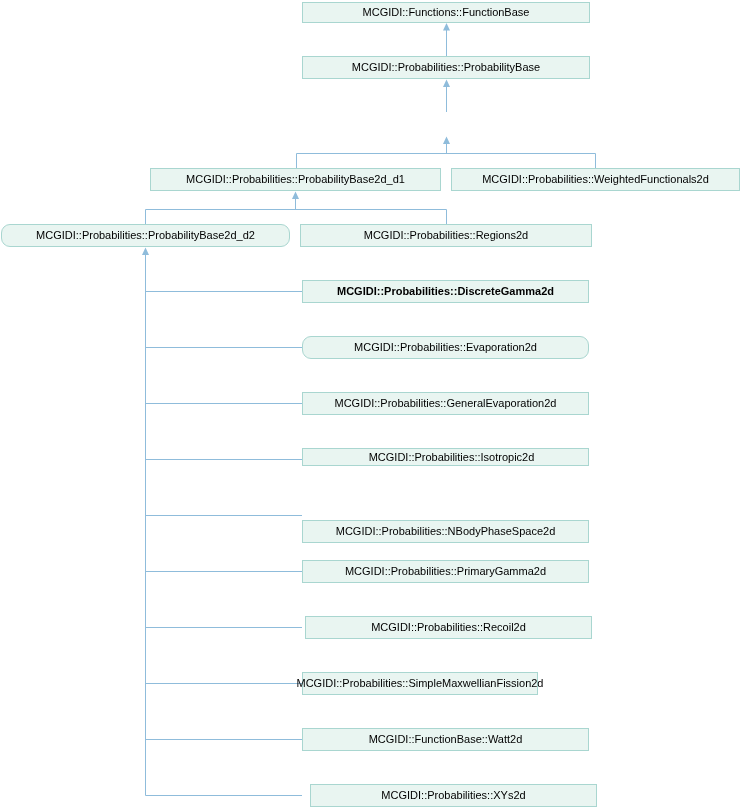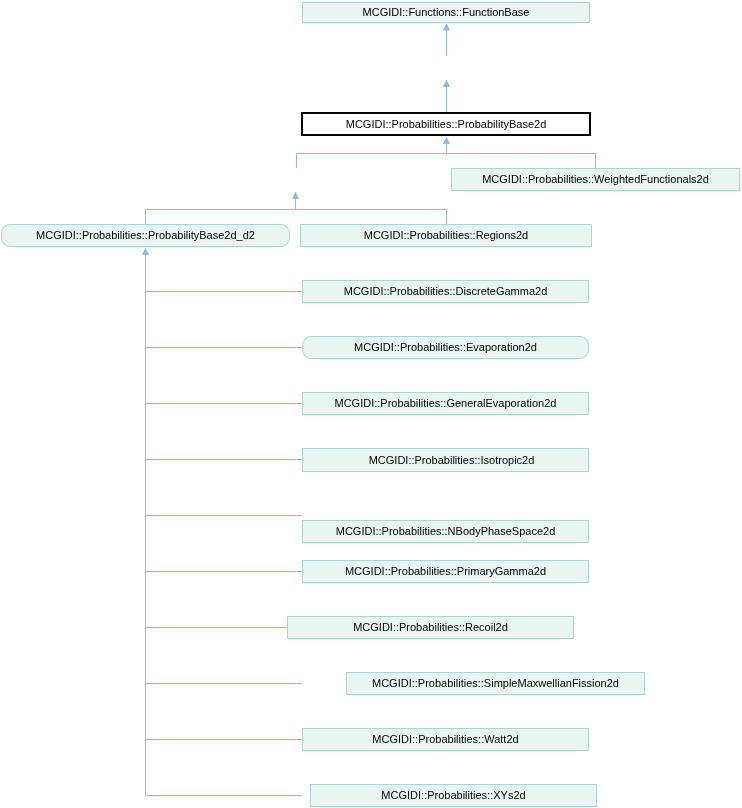--- a/index.html
+++ b/index.html
@@ -43,28 +43,28 @@
     cursor: default;
   }
   
   .n0  { left: 302px; top: 2px;   width: 288px; height: 21px; }
   .n1  { left: 302px; top: 56px;  width: 288px; height: 23px; }
   .n2  { left: 301px; top: 112px; width: 290px; height: 24px; }
   .n3  { left: 150px; top: 168px; width: 291px; height: 23px; }
   .n4  { left: 451px; top: 168px; width: 289px; height: 23px; }
   .n5  { left: 1px;   top: 224px; width: 289px; height: 23px; border-radius: 9px; }
   .n6  { left: 300px; top: 224px; width: 292px; height: 23px; }
-  .n7  { left: 302px; top: 280px; width: 287px; height: 23px; }
+  .n7  { left: 302px; top: 280px; width: 287px; height: 23px; font-weight: bold; }
   .n8  { left: 302px; top: 336px; width: 287px; height: 23px; border-radius: 9px; }
   .n9  { left: 302px; top: 392px; width: 287px; height: 23px; }
-  .n10 { left: 302px; top: 448px; width: 287px; height: 24px; padding-left: 12px; }
+  .n10 { left: 302px; top: 448px; width: 287px; height: 18px; padding-left: 12px; }
   .n11 { left: 302px; top: 504px; width: 287px; height: 23px; margin-top: 16px; }
   .n12 { left: 302px; top: 560px; width: 287px; height: 23px; }
-  .n13 { left: 287px; top: 616px; width: 287px; height: 23px; }
-  .n14 { left: 302px; top: 672px; width: 299px; height: 23px; margin-left: 44px; }
+  .n13 { left: 305px; top: 616px; width: 287px; height: 23px; }
+  .n14 { left: 302px; top: 672px; width: 236px; height: 23px; }
   .n15 { left: 302px; top: 728px; width: 287px; height: 23px; }
   .n16 { left: 310px; top: 784px; width: 287px; height: 23px; }
 </style>
 </head>
 <body>
 
 <div class="canvas">
 
   <svg class="edges" viewBox="0 0 742 808" fill="#8fbcdb" stroke="#8fbcdb" stroke-width="1">
 
@@ -100,28 +100,29 @@
       <line x1="145.5" y1="515.5" x2="302" y2="515.5"></line>
       <line x1="145.5" y1="571.5" x2="302" y2="571.5"></line>
       <line x1="145.5" y1="627.5" x2="302" y2="627.5"></line>
       <line x1="145.5" y1="683.5" x2="302" y2="683.5"></line>
       <line x1="145.5" y1="739.5" x2="302" y2="739.5"></line>
       <line x1="145.5" y1="795.5" x2="302" y2="795.5"></line>
     </g>
   </svg>
 
   <div class="node n0">MCGIDI::Functions::FunctionBase</div>
-  <div class="node n2 current">MCGIDI::Probabilities::ProbabilityBase2d</div>
+  <div class="node n1">MCGIDI::Probabilities::ProbabilityBase</div>
+  <div class="node n3">MCGIDI::Probabilities::ProbabilityBase2d_d1</div>
   <div class="node n4">MCGIDI::Probabilities::WeightedFunctionals2d</div>
   <div class="node n5">MCGIDI::Probabilities::ProbabilityBase2d_d2</div>
   <div class="node n6">MCGIDI::Probabilities::Regions2d</div>
   <div class="node n7">MCGIDI::Probabilities::DiscreteGamma2d</div>
   <div class="node n8">MCGIDI::Probabilities::Evaporation2d</div>
   <div class="node n9">MCGIDI::Probabilities::GeneralEvaporation2d</div>
   <div class="node n10">MCGIDI::Probabilities::Isotropic2d</div>
   <div class="node n11">MCGIDI::Probabilities::NBodyPhaseSpace2d</div>
   <div class="node n12">MCGIDI::Probabilities::PrimaryGamma2d</div>
   <div class="node n13">MCGIDI::Probabilities::Recoil2d</div>
   <div class="node n14">MCGIDI::Probabilities::SimpleMaxwellianFission2d</div>
-  <div class="node n15">MCGIDI::Probabilities::Watt2d</div>
+  <div class="node n15">MCGIDI::FunctionBase::Watt2d</div>
   <div class="node n16">MCGIDI::Probabilities::XYs2d</div>
 
 </div>
 
 </body></html>

